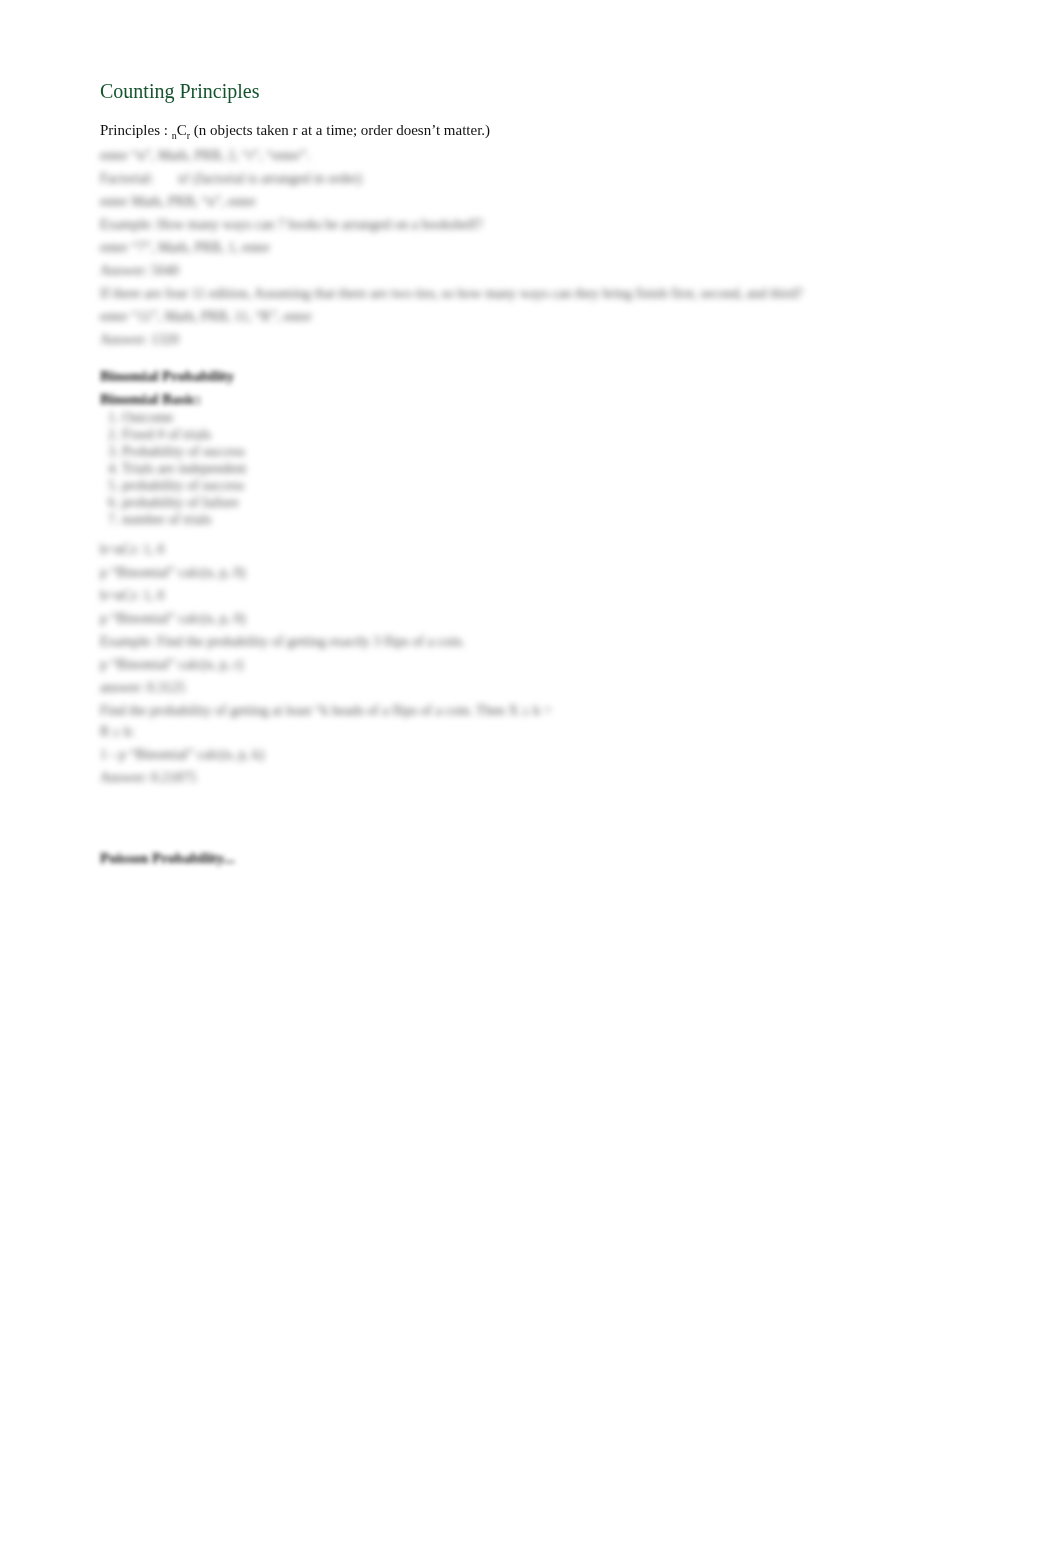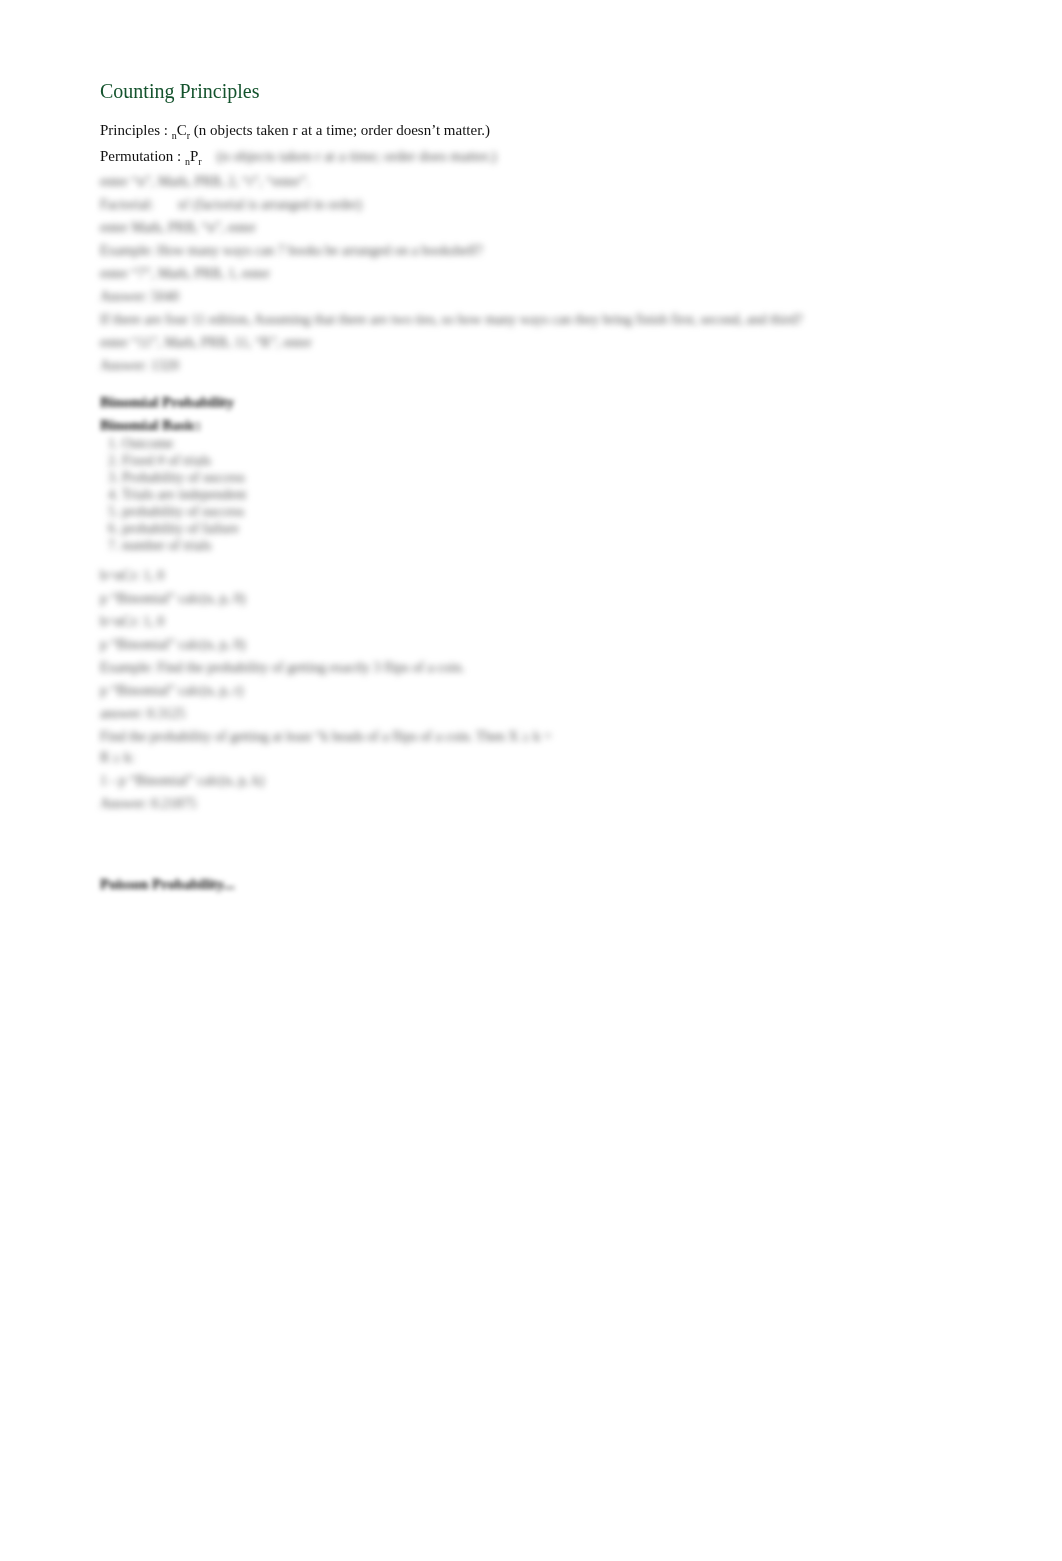--- a/index.html
+++ b/index.html
@@ -87,24 +87,20 @@
 
 <div class="page-content">
 
   <div class="section-title">Counting Principles</div>
 
   <div class="line">
     <span>Principles</span><span>&nbsp;: <sub>n</sub>C<sub>r</sub> (n objects taken r at a time; order doesn’t matter.)</span>
   </div>
 
 
-  <div class="line">
-    <span>Permutation</span><span>&nbsp;: <sub>n</sub>P<sub>r</sub></span>
-    <span class="blurred">&nbsp;&nbsp; (n objects taken r at a time; order does matter.)</span>
-  </div>
 
   <div class="blurred-block">enter “n”, Math, PRB, 2, “r”, “enter”.</div>
   <div class="blurred-block">Factorial:&nbsp;&nbsp;&nbsp;&nbsp;&nbsp;&nbsp; n! (factorial is arranged in order)</div>
   <div class="blurred-block">enter Math, PRB, “n”, enter</div>
 
   <div class="blurred-block">Example: How many ways can 7 books be arranged on a bookshelf?</div>
   <div class="blurred-block">enter “7”, Math, PRB, 1, enter</div>
   <div class="blurred-block">Answer: 5040</div>
 
   <div class="blurred-block">If there are four 11 edition, Assuming that there are two ties, so how many ways can they bring finish first, second, and third?</div>

